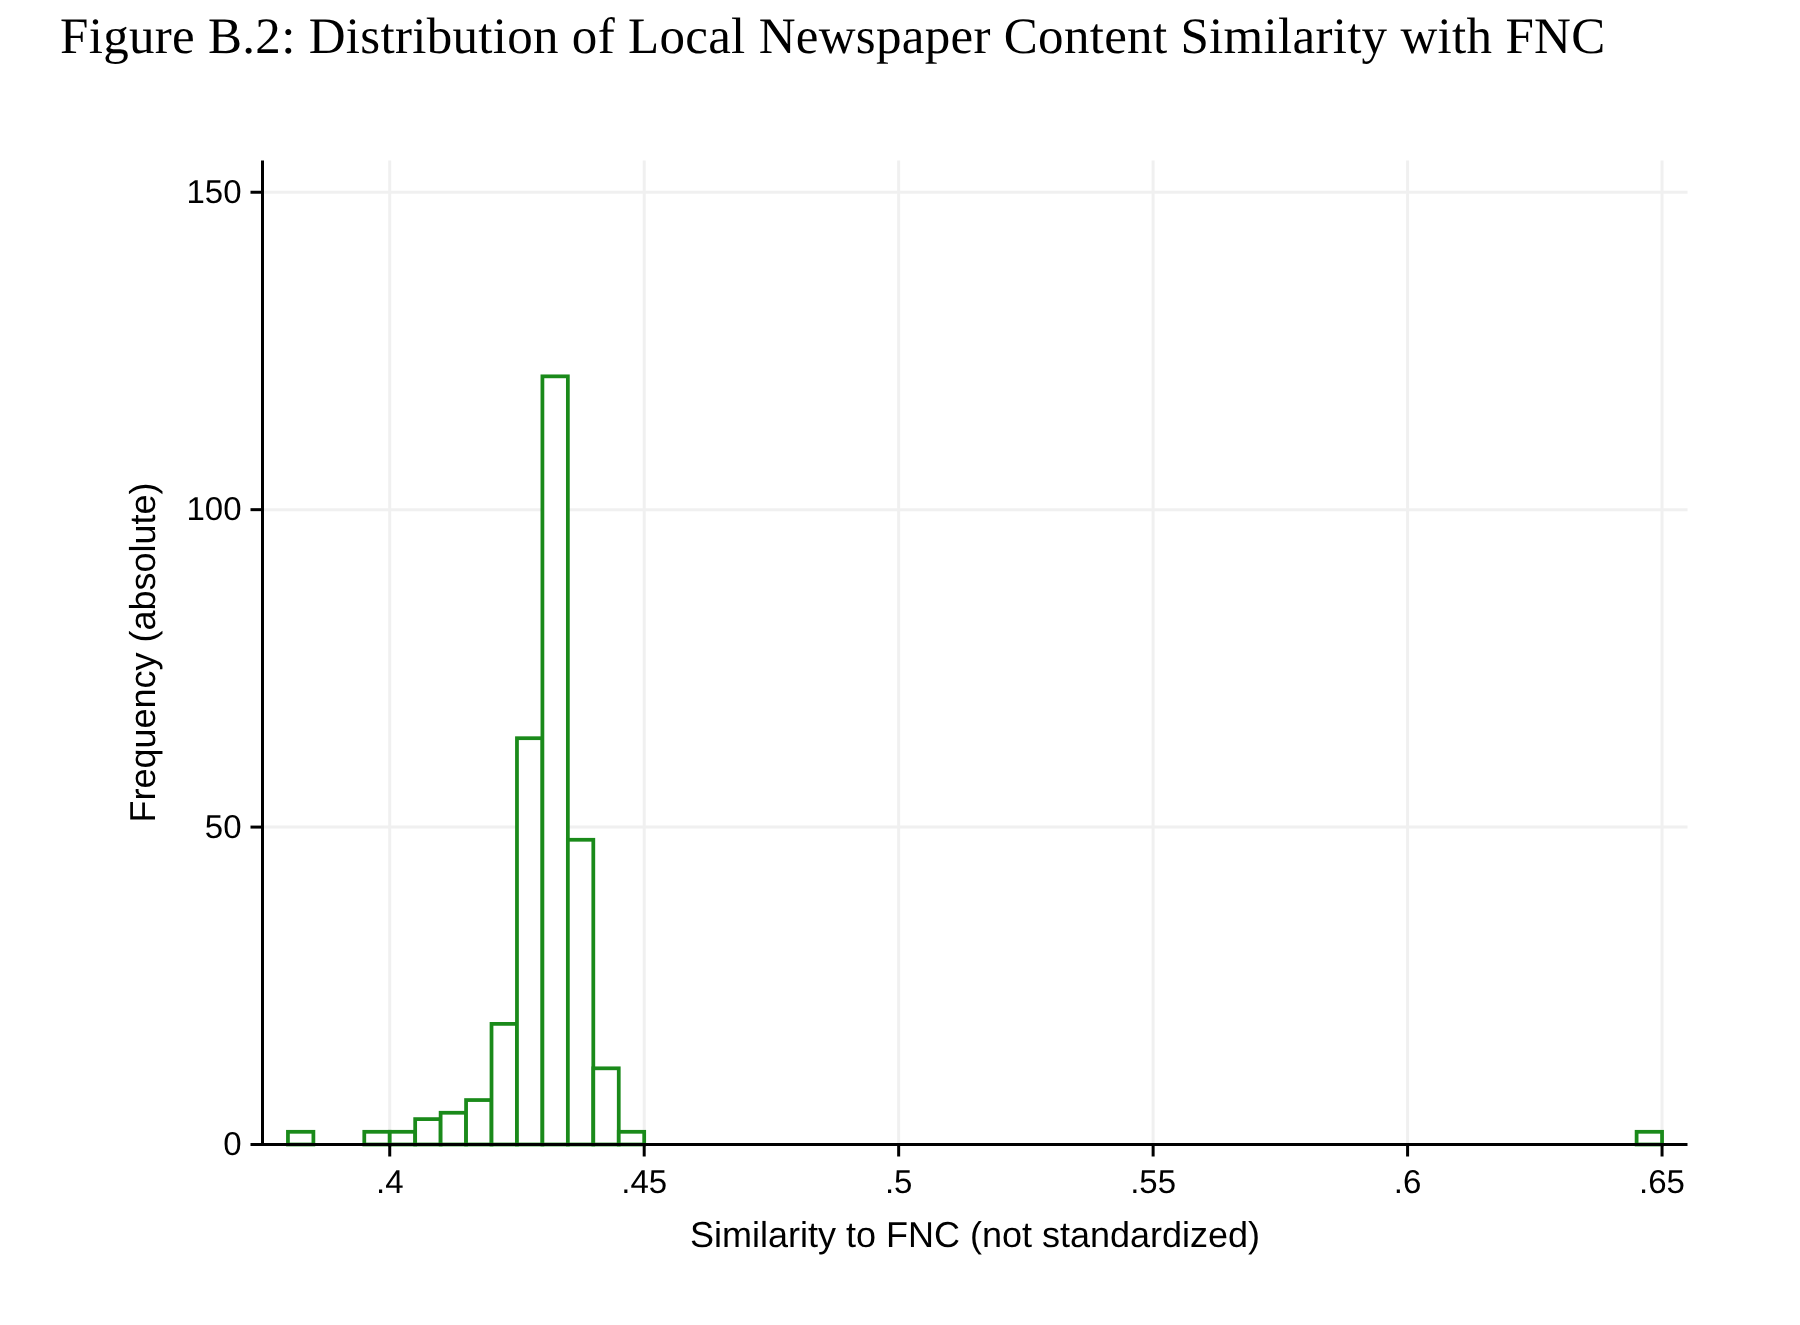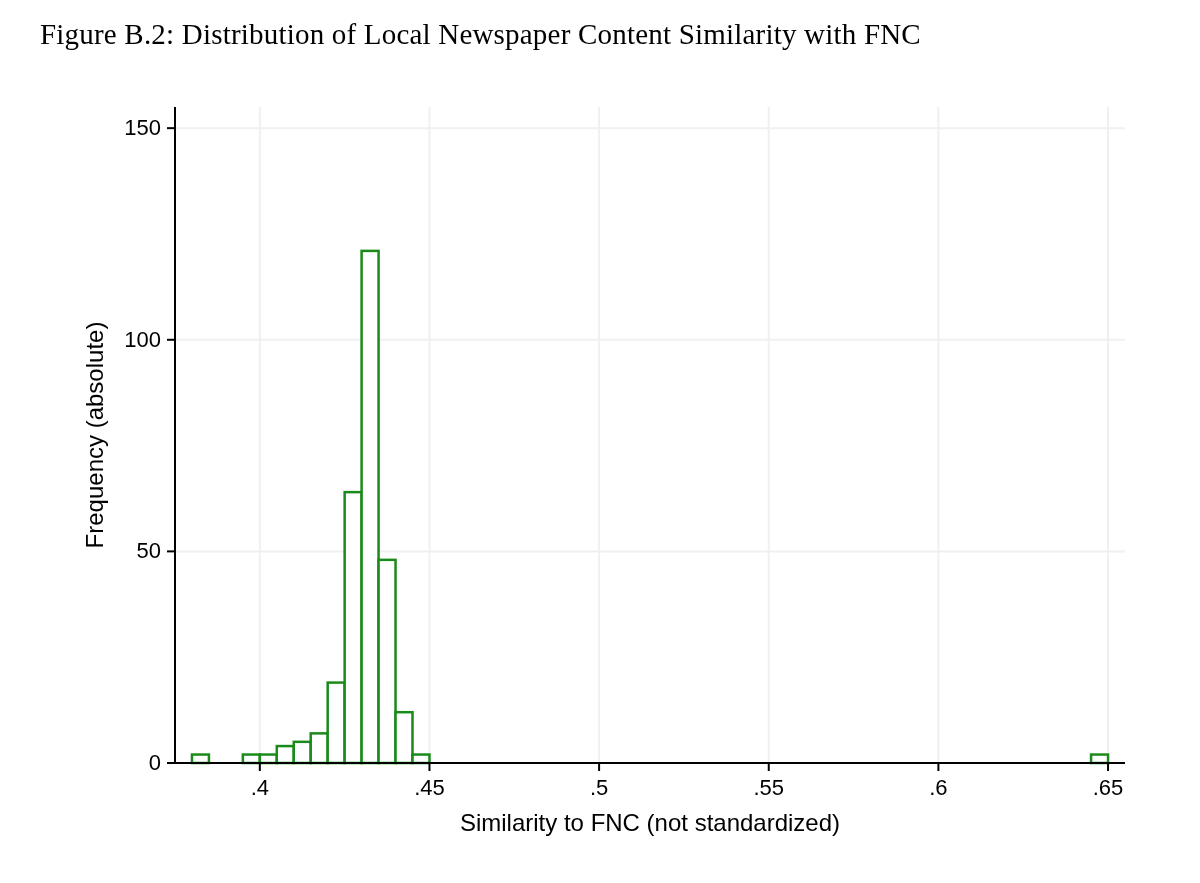--- a/index.html
+++ b/index.html
@@ -10,23 +10,23 @@
     color: #000000;
   }
   .page {
     width: 1200px;
     height: 883px;
     position: relative;
     box-sizing: border-box;
   }
   .title {
     position: absolute;
-    top: 18px;
+    top: 6px;
     left: 40px;
-    font-size: 29px;
+    font-size: 34px;
     letter-spacing: 0.2px;
   }
   .plot-wrap {
     position: absolute;
     top: 95px;
     left: 70px;
     width: 1085px;
     height: 770px;
   }
   svg {

